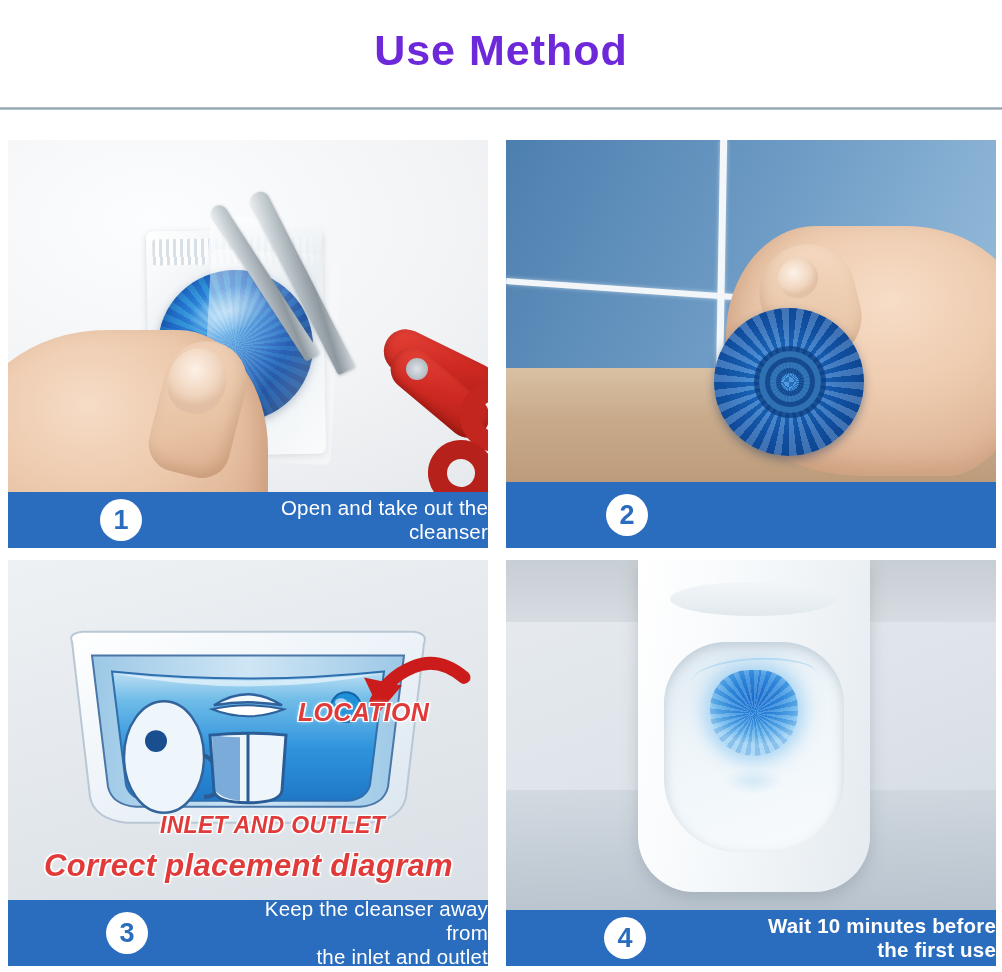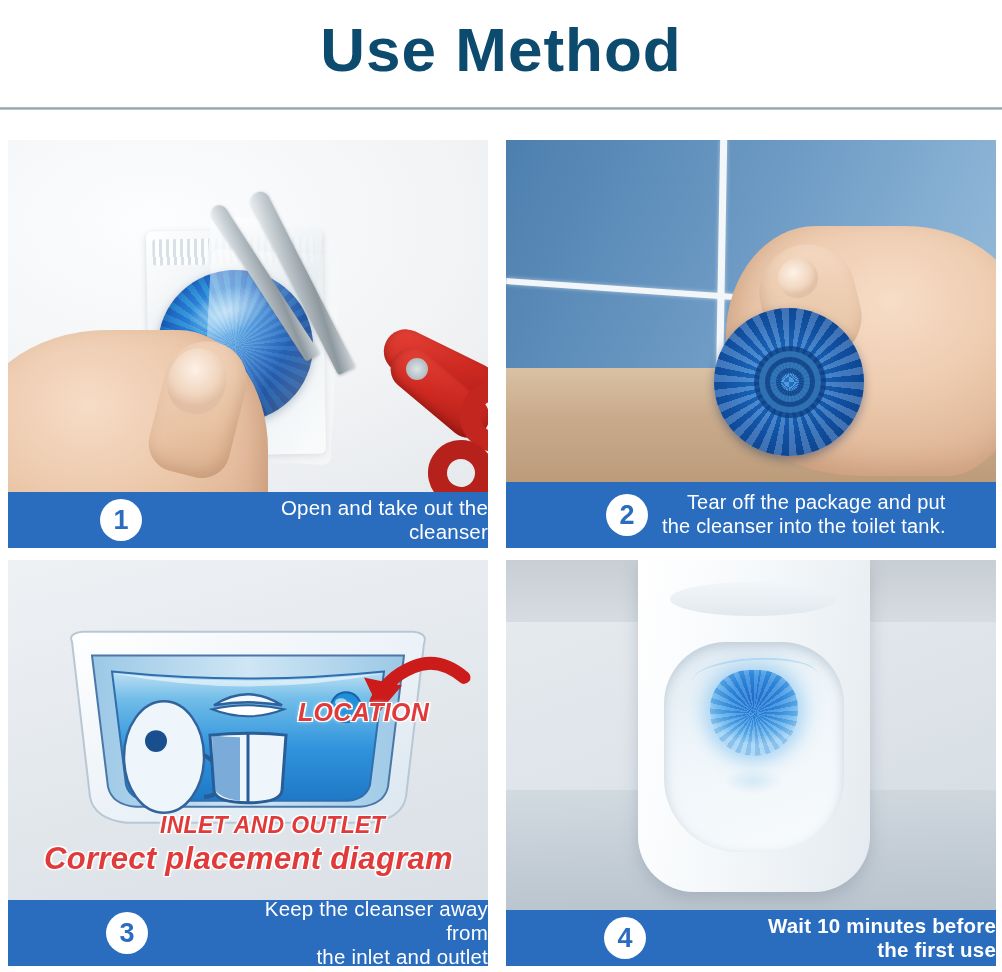--- a/index.html
+++ b/index.html
@@ -24,24 +24,24 @@
   .header {
     position: absolute;
     left: 0; top: 0;
     width: 1002px;
     height: 110px;
     display: flex;
     align-items: center;
     justify-content: center;
   }
   .page-title {
-    font-size: 62px;
+    font-size: 43px;
     font-weight: bold;
     letter-spacing: 1px;
-    color: #0c4a6e;
+    color: #6d28d9;
     line-height: 1;
     padding-bottom: 10px;
     white-space: nowrap;
   }
   .header-rule {
     position: absolute;
     left: 0; top: 107px;
     width: 1002px;
     height: 3px;
     background: linear-gradient(to bottom, #b9c6cd 0%, #91a4ae 55%, #cdd8de 100%);
@@ -505,22 +505,20 @@
         <div class="p2-hole"></div>
         <div class="p2-cap"></div>
         <div class="p2-hand"></div>
         <div class="p2-finger"></div>
         <div class="p2-nail"></div>
         <div class="p2-puck"></div>
         <div class="p2-spiral"></div>
       </div>
       <div class="caption tall p2">
         <div class="step-circle">2</div>
-        <div class="caption-text">Tear off the package and put
-the cleanser into the toilet tank.</div>
       </div>
     </div>
 
     <div class="panel">
       <div class="panel-media">
         <div class="p3-bg"></div>
         <div class="p3-svgwrap">
           <svg viewBox="0 0 480 408" preserveAspectRatio="none" aria-hidden="true">
             <defs>
               <linearGradient id="waterGrad" x1="0" y1="0" x2="0" y2="1">
@@ -566,21 +564,21 @@
             <circle cx="338" cy="148" r="15" fill="#1f8fd8" stroke="#1462a8" stroke-width="2"></circle>
             <ellipse cx="333" cy="143" rx="6" ry="4" fill="rgba(255,255,255,.6)"></ellipse>
 
             <path d="M456,118 Q430,96 404,108 Q380,118 368,142" fill="none" stroke="#cc1b1b" stroke-width="13" stroke-linecap="round"></path>
             <polygon points="372,152 356,118 394,126" fill="#cc1b1b"></polygon>
           </svg>
         </div>
 
         <div class="diagram-label lbl-location" style="position:absolute;left:290px;top:138px;">LOCATION</div>
         <div class="diagram-label lbl-inlet" style="position:absolute;left:152px;top:252px;text-align:center;">INLET AND OUTLET</div>
-        <div class="diagram-label lbl-correct" style="position:absolute;left:36px;top:281px;">Correct placement diagram</div>
+        <div class="diagram-label lbl-correct" style="position:absolute;left:36px;top:288px;">Correct placement diagram</div>
       </div>
       <div class="caption tall p3">
         <div class="step-circle">3</div>
         <div class="caption-text">Keep the cleanser away from
 the inlet and outlet</div>
       </div>
     </div>
 
     <div class="panel">
       <div class="panel-media">

